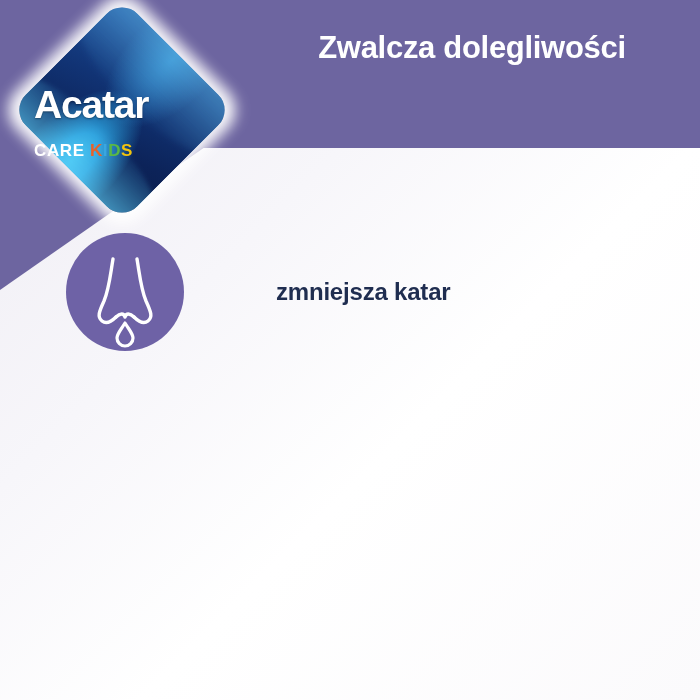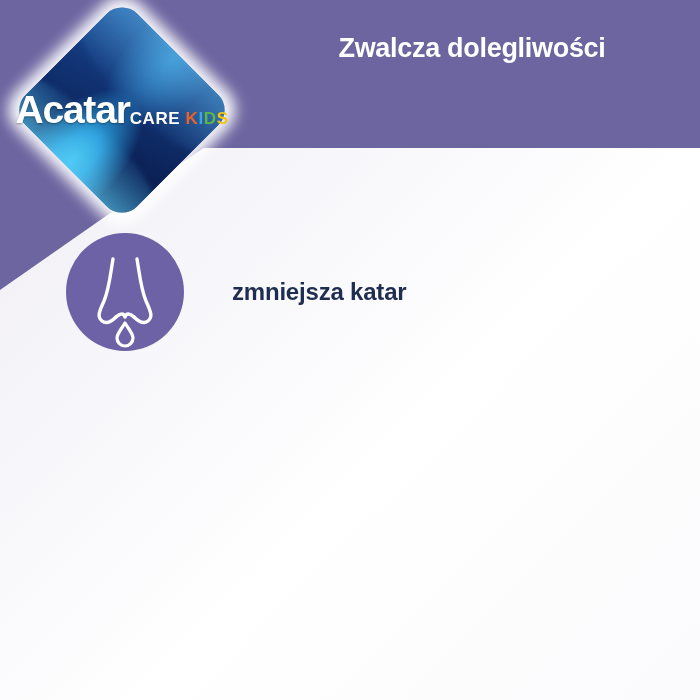--- a/index.html
+++ b/index.html
@@ -42,21 +42,21 @@
     background: #6d65a0;
     -webkit-clip-path: polygon(0 0, 215px 0, 0 150px);
     clip-path: polygon(0 0, 215px 0, 0 150px);
   }
   .header-title {
     position: absolute;
     left: 262px;
     top: 28px;
     width: 420px;
     color: #ffffff;
-    font-size: 27px;
+    font-size: 31px;
     font-weight: bold;
     letter-spacing: -0.3px;
     line-height: 40px;
     text-align: center;
     white-space: nowrap;
   }
 
   
   .logo-wrap {
     position: absolute;
@@ -98,24 +98,24 @@
   .logo-sheen-bot {
     position: absolute;
     left: -15%; bottom: -8%;
     width: 130%; height: 42%;
     background: linear-gradient(0deg, rgba(95,210,250,0.75), rgba(40,130,205,0.05));
     border-radius: 60% 60% 0 0;
     filter: blur(2px);
   }
   .logo-text-layer {
     position: absolute;
-    left: 0; top: 0;
+    left: 0; top: 12px;
     width: 176px; height: 176px;
     display: flex;
-    align-items: center;
+    flex-direction: column;
     justify-content: center;
   }
   .logo-word {
     color: #ffffff;
     font-size: 39px;
     font-weight: bold;
     line-height: 40px;
     letter-spacing: -1.2px;
     text-shadow: 0 1px 2px rgba(0,0,0,0.35);
   }
@@ -134,21 +134,21 @@
   .logo-sub .s { color: #f2c40d; }
 
   
   .feature-row {
     position: absolute;
     left: 66px;
     width: 600px;
     display: flex;
     align-items: center;
   }
-  #row-0 { top: 233px; }
+  #row-0 { top: 233px; gap: 44px; }
   #row-1 { top: 388px; }
   #row-2 { top: 553px; }
 
   .icon-circle {
     flex: 0 0 auto;
     width: 118px;
     height: 118px;
     border-radius: 50%;
     background: #6e62a6;
     position: relative;

